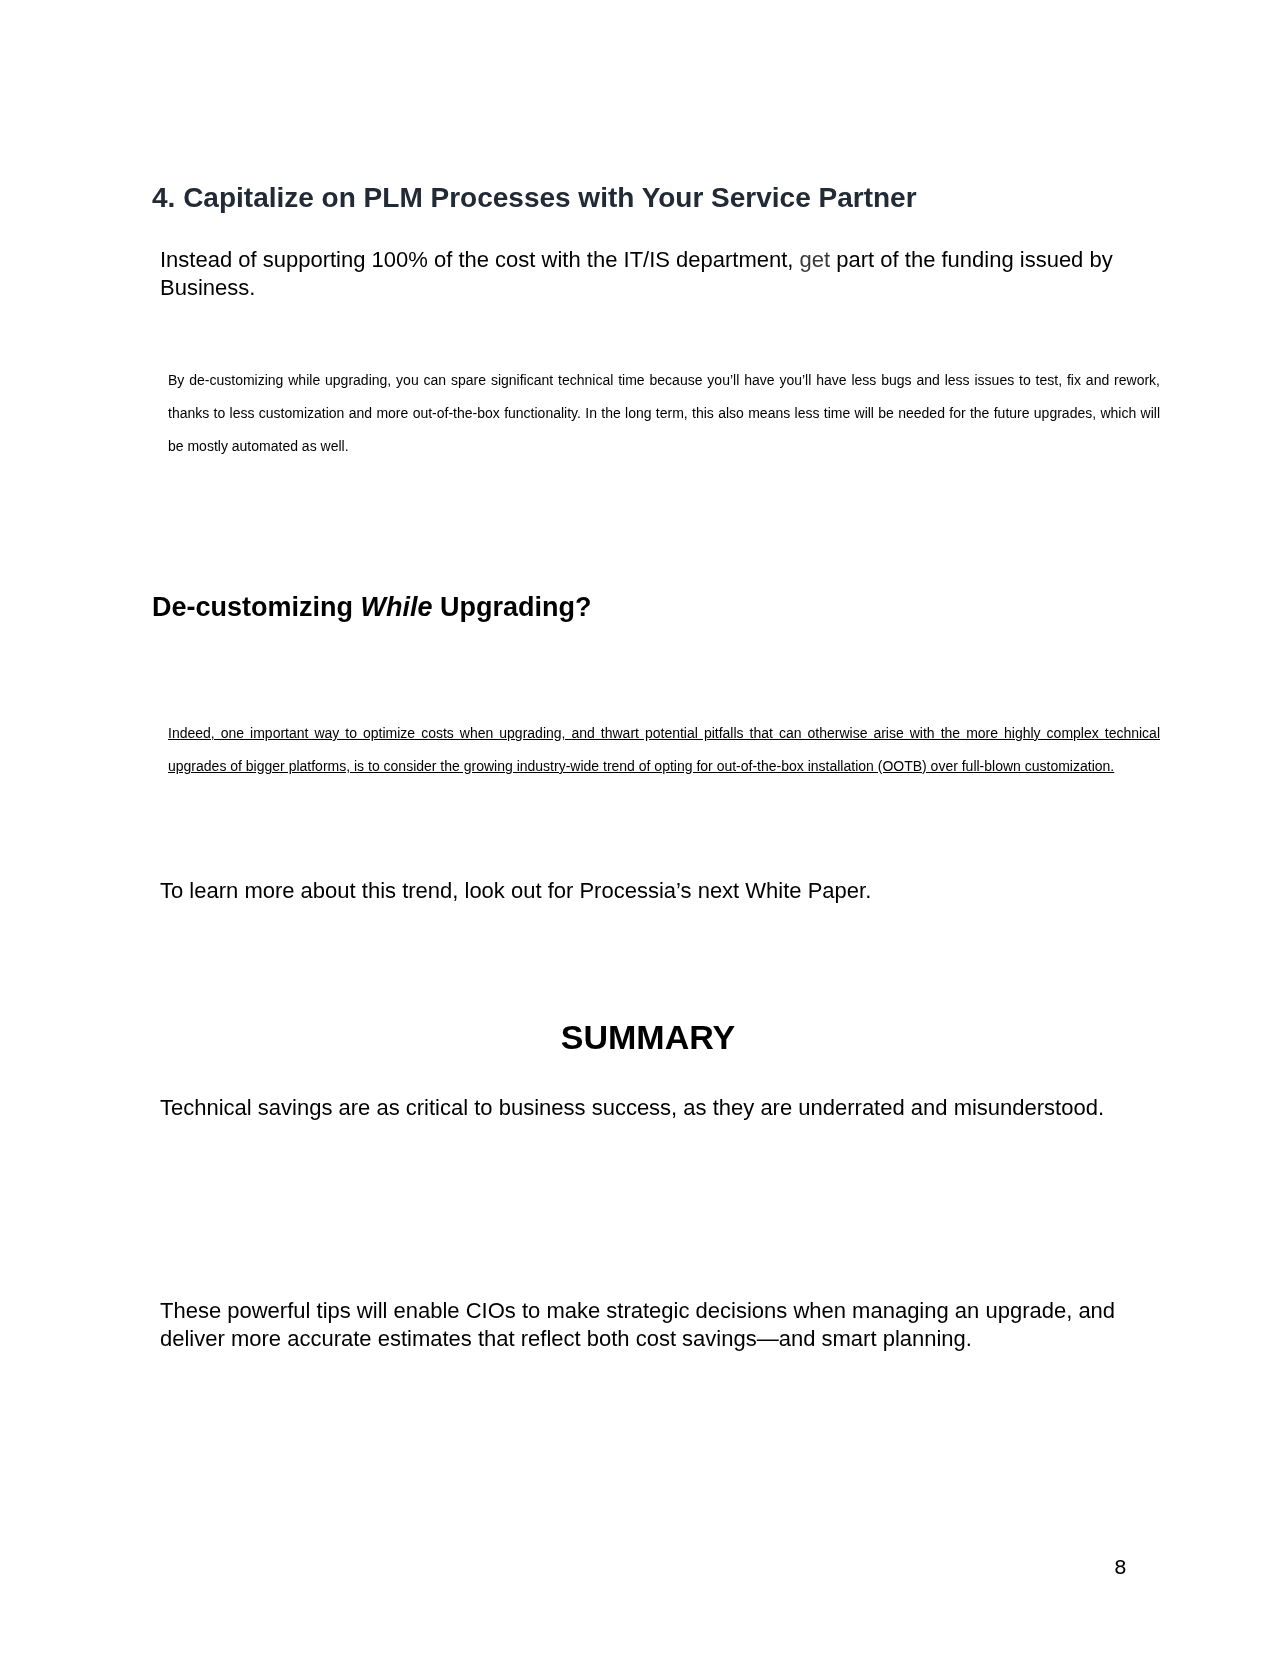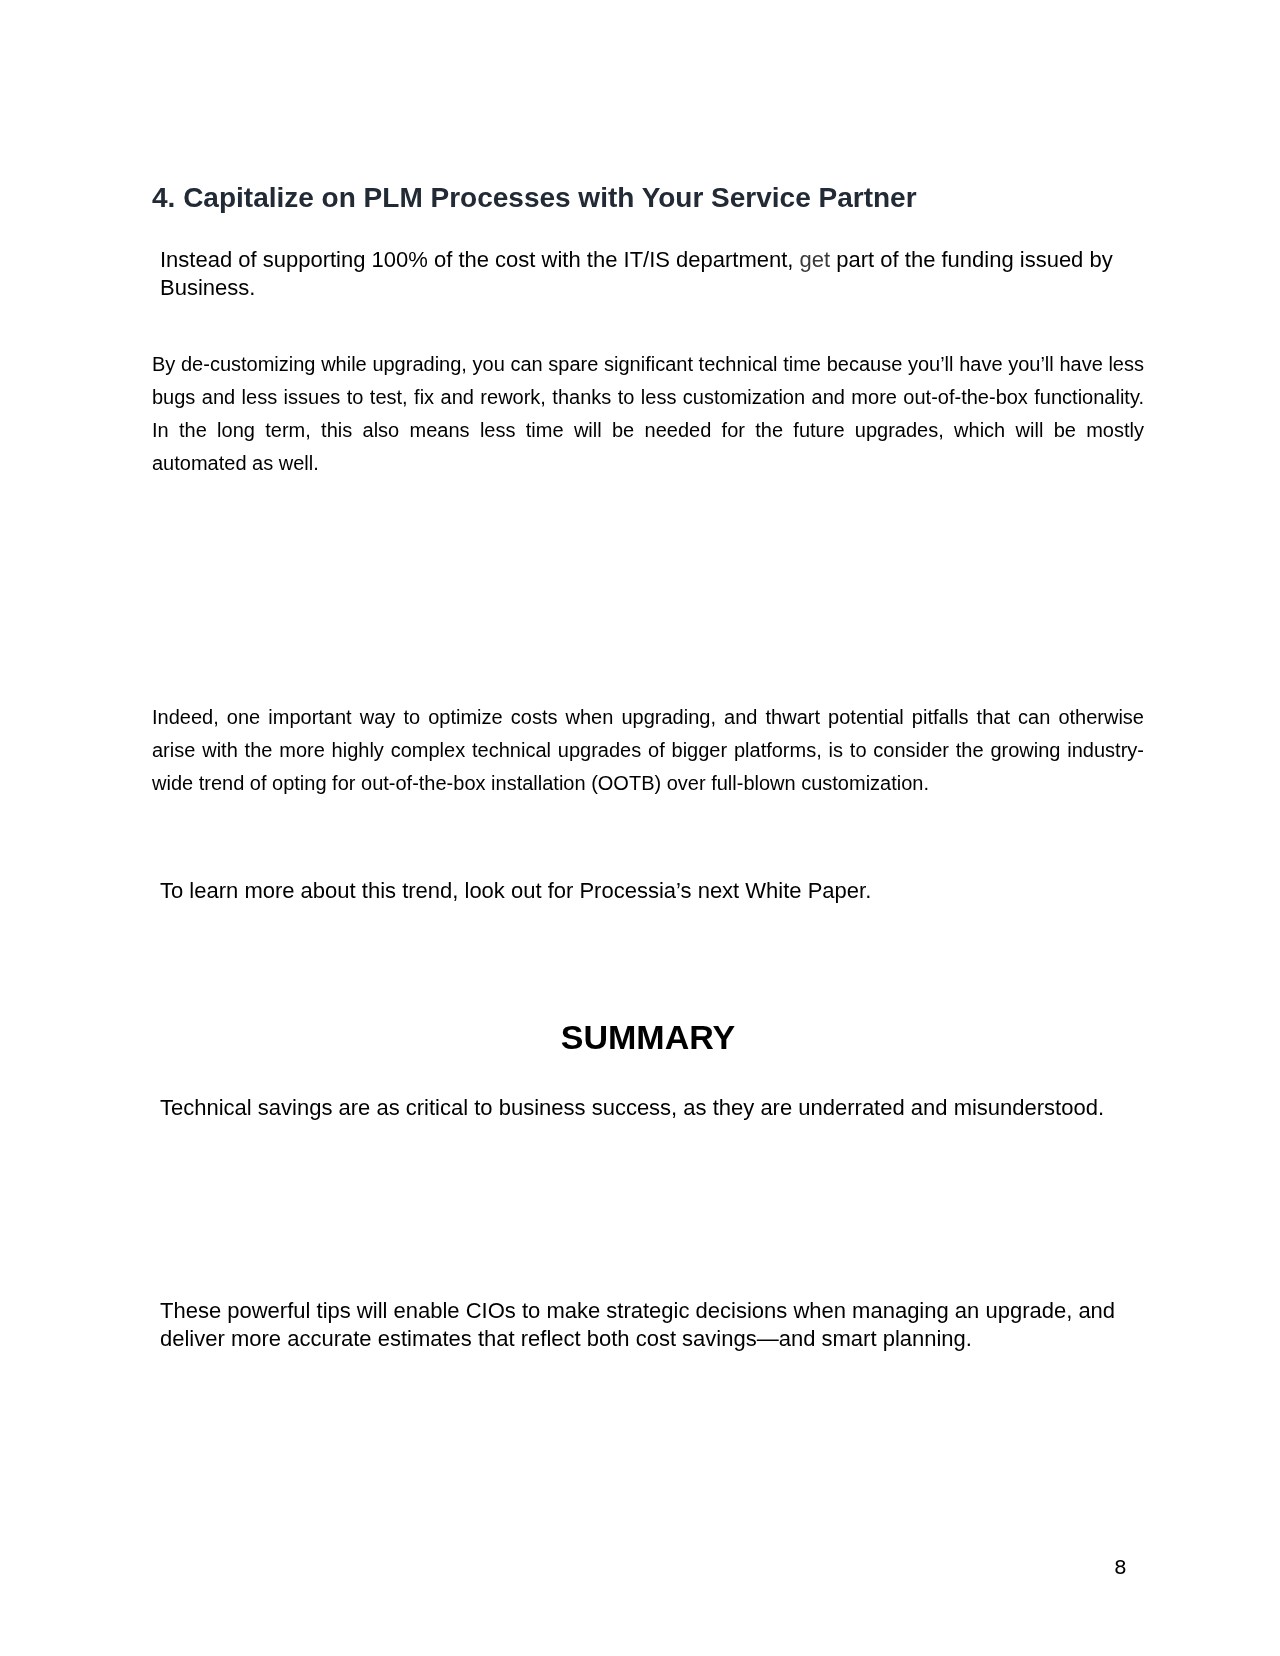--- a/index.html
+++ b/index.html
@@ -35,39 +35,39 @@
       color: #222a35;
       line-height: 36px;
     }
     .p-body {
       margin: 8px;
       font-size: 22px;
       line-height: 28px;
       color: #000000;
     }
     .p-justify {
-      margin: 0;
-      font-size: 20px;
+      margin: 16px;
+      font-size: 14px;
       line-height: 33px;
       text-align: justify;
       text-align-last: left;
     }
     .p1 { top: 238px; }
     .p1 .soft { color: #3a3a3a; }
     .p2 { top: 348px; }
     .h-sub {
       top: 588px;
       margin: 0;
       font-size: 27px;
       font-weight: bold;
       line-height: 38px;
       color: #000000;
     }
     .h-sub em { font-style: italic; }
-    .p3 { top: 701px; }
+    .p3 { top: 701px; text-decoration: underline; }
     .p4 { top: 869px; }
     .h-summary {
       top: 1017px;
       margin: 0;
       font-size: 34px;
       font-weight: bold;
       line-height: 40px;
       color: #000000;
       text-align: center;
     }
@@ -89,21 +89,21 @@
 
 <div class="page">
 
   <h2 class="block h-section">4. Capitalize on PLM Processes with Your Service Partner</h2>
 
   <p class="block p-body p1"><span>Instead of supporting 100% of the cost with the IT/IS department, </span><span class="soft">get</span><span> part of the funding issued by Business.</span></p>
 
   <p class="block p-justify p2">By de-customizing while upgrading, you can spare significant technical time because you’ll have you’ll have less bugs and less issues to test, fix and rework, thanks to less customization and more out-of-the-box functionality. In the long term, this also means less time will be needed for the future upgrades, which will be mostly automated as well.</p>
 
   <h3 class="block h-sub">
-    <br>
+    <span><span>De-customizing </span><em>While</em><span> Upgrading?</span></span><br>
   </h3>
 
   <p class="block p-justify p3">Indeed, one important way to optimize costs when upgrading, and thwart potential pitfalls that can otherwise arise with the more highly complex technical upgrades of bigger platforms, is to consider the growing industry-wide trend of opting for out-of-the-box installation (OOTB) over full-blown customization.</p>
 
   <p class="block p-body p4">To learn more about this trend, look out for Processia’s next White Paper.</p>
 
   <h2 class="block h-summary">SUMMARY</h2>
 
   <p class="block p-body p5">Technical savings are as critical to business success, as they are underrated and misunderstood.</p>
 

